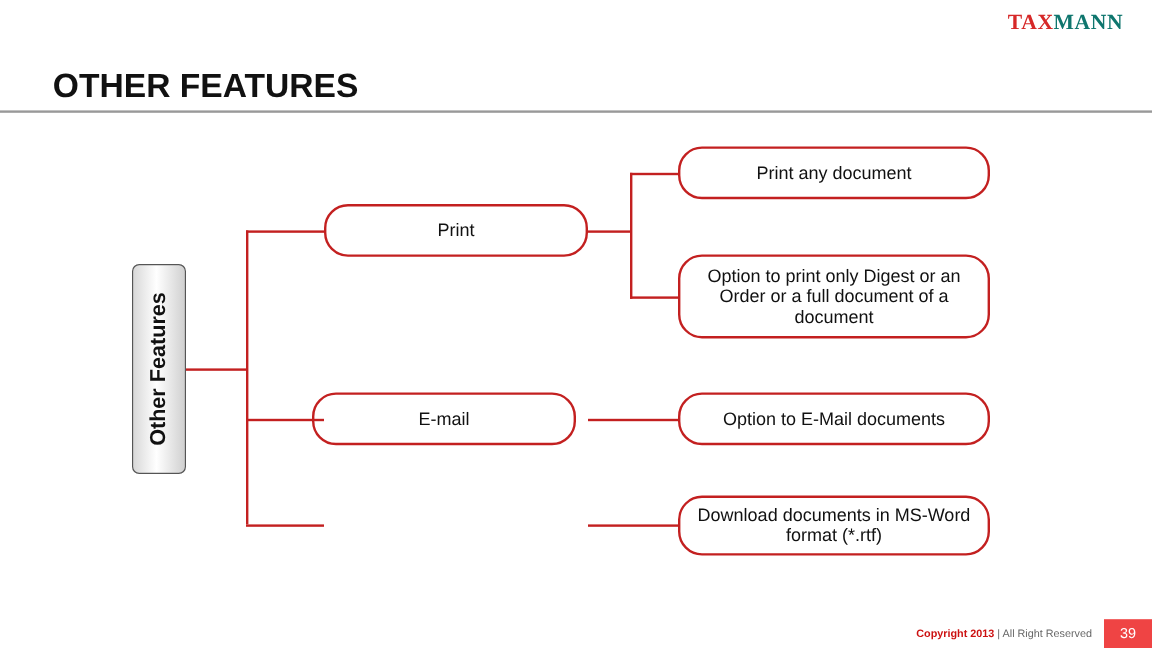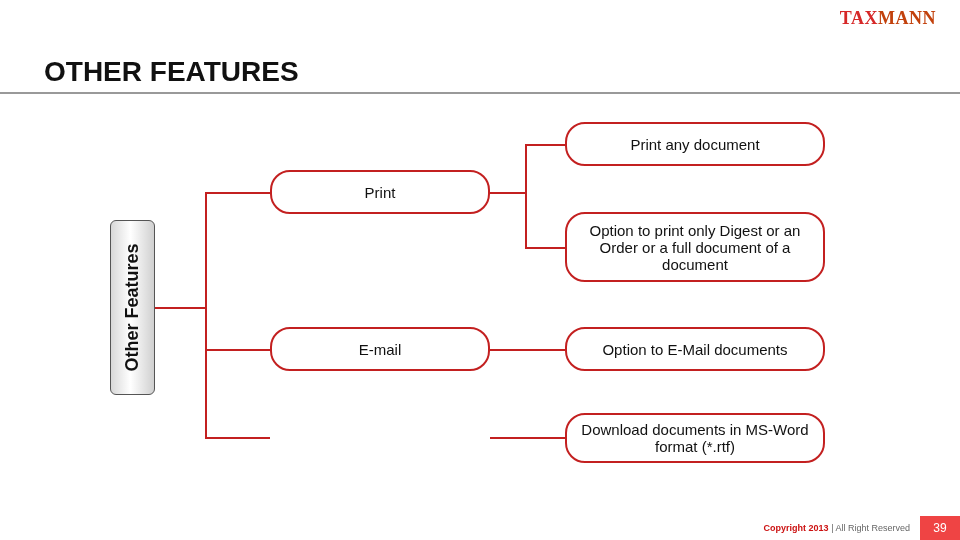--- a/index.html
+++ b/index.html
@@ -1,21 +1,21 @@
 <!DOCTYPE html>
 <html><head>
 <meta charset="utf-8">
 <style>
   * { box-sizing: border-box; margin: 0; padding: 0; }
   html, body { width: 960px; height: 540px; font-family: Arial, Helvetica, sans-serif; background: #fff; }
   .slide { position: relative; width: 960px; height: 540px; }
 
   .logo { position: absolute; top: 8px; right: 24px; font-family: Georgia, 'Times New Roman', serif; font-weight: bold; font-size: 18px; letter-spacing: 0.5px; }
   .logo .red { color: #d62828; }
-  .logo .dark { color: #c2410c; }
+  .logo .dark { color: #0f766e; }
 
   .title { position: absolute; left: 44px; top: 56px; font-size: 28px; font-weight: 700; color: #111; }
   .title-rule { position: absolute; left: 0; top: 92px; width: 960px; height: 2px; background: #999; }
 
   
   .vpill {
     position: absolute;
     left: 110px; top: 220px;
     width: 45px; height: 175px;
     border: 1px solid #555;
@@ -63,21 +63,21 @@
   <div class="title">OTHER FEATURES</div>
   <div class="title-rule"></div>
 
   <div class="vpill">
     <span>Other Features</span>
   </div>
 
   <div class="box mid" style="left:270px; top:170px;">
     <span>Print</span>
   </div>
-  <div class="box mid" style="left:270px; top:327px;text-align:right;">
+  <div class="box mid" style="left:260px; top:327px;text-align:right;">
     <span>E-mail</span>
   </div>
 
   <div class="box right" style="left:565px; top:122px;">
     <span>Print any document</span>
   </div>
   <div class="box right tall" style="left:565px; top:212px;">
     <span>Option to print only Digest or an Order or a full document of a document</span>
   </div>
   <div class="box right" style="left:565px; top:327px;">

